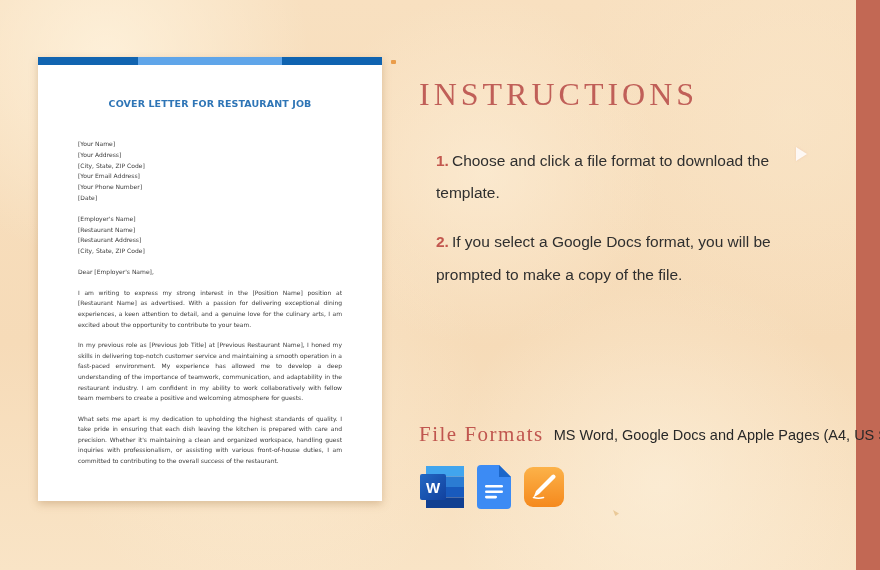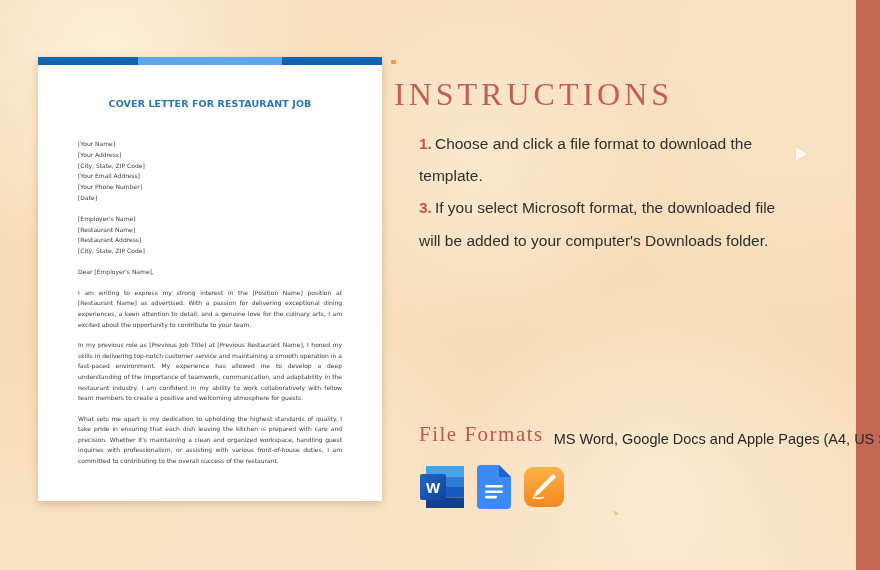--- a/index.html
+++ b/index.html
@@ -43,34 +43,34 @@
   .addr-block { margin-top:30px; font-size:6px; line-height:10.8px; color:#3a3a3a; }
   .addr-block.second { margin-top:10px; }
   .salutation { margin-top:10px; font-size:6px; line-height:10.8px; color:#3a3a3a; }
   .doc-par {
     margin-top:10px; font-size:6px; line-height:10.6px; color:#3a3a3a;
     text-align:justify;
   }
 
   
   .instructions-heading {
-    position:absolute; left:394px; top:76px;
+    position:absolute; left:419px; top:76px;
     font-family:"Liberation Serif", serif;
     font-size:32px; letter-spacing:4px; font-weight:500;
   }
   .instruction-list {
     position:absolute; left:419px; top:128px; width:382px;
     font-size:15.5px; line-height:32.2px; color:#2f2f2f;
   }
-  .instruction-item { margin:0; }
+  .instruction-item { margin:17px; }
   .instruction-item .num { font-weight:bold; margin-right:3px; }
 
   .formats-row {
     position:absolute; left:419px; top:422px; width:440px;
-    display:flex; align-items:flex-end; gap:10px; white-space:nowrap;
+    display:flex; align-items:center; gap:10px; white-space:nowrap;
   }
   .formats-label {
     font-family:"Liberation Serif", serif; font-size:21px; letter-spacing:1.5px;
   }
   .formats-text { font-size:14.5px; color:#282828; }
 
   .icons-row {
     position:absolute; left:420px; top:464px; height:46px;
     display:flex; align-items:center; gap:13px;
   }
@@ -120,21 +120,21 @@
     <p class="doc-par">I am writing to express my strong interest in the [Position Name] position at [Restaurant Name] as advertised. With a passion for delivering exceptional dining experiences, a keen attention to detail, and a genuine love for the culinary arts, I am excited about the opportunity to contribute to your team.</p>
     <p class="doc-par">In my previous role as [Previous Job Title] at [Previous Restaurant Name], I honed my skills in delivering top-notch customer service and maintaining a smooth operation in a fast-paced environment. My experience has allowed me to develop a deep understanding of the importance of teamwork, communication, and adaptability in the restaurant industry. I am confident in my ability to work collaboratively with fellow team members to create a positive and welcoming atmosphere for guests.</p>
     <p class="doc-par">What sets me apart is my dedication to upholding the highest standards of quality. I take pride in ensuring that each dish leaving the kitchen is prepared with care and precision. Whether it's maintaining a clean and organized workspace, handling guest inquiries with professionalism, or assisting with various front-of-house duties, I am committed to contributing to the overall success of the restaurant.</p>
   </div>
 </div>
 
 <h1 class="instructions-heading" style="color:#c05f58;">INSTRUCTIONS</h1>
 
 <div class="instruction-list">
   <p class="instruction-item"><span class="num" style="color:#c2574e;">1.</span><span>Choose and click a file format to download the template.</span></p>
-  <p class="instruction-item"><span class="num" style="color:#c2574e;">3.</span><span>If you select Microsoft format, the downloaded file will be added to your computer's Downloads folder.</span></p>
+  <p class="instruction-item"><span class="num" style="color:#c2574e;">2.</span><span>If you select a Google Docs format, you will be prompted to make a copy of the file.</span></p>
 </div>
 
 <div class="formats-row">
   <span class="formats-label" style="color:#c0564f;">File Formats</span>
   <span class="formats-text">MS Word, Google Docs and Apple Pages (A4, US Size)</span>
 </div>
 
 <div class="icons-row">
 
   <svg class="fmt-icon" width="44" height="44" viewBox="0 0 44 44">

